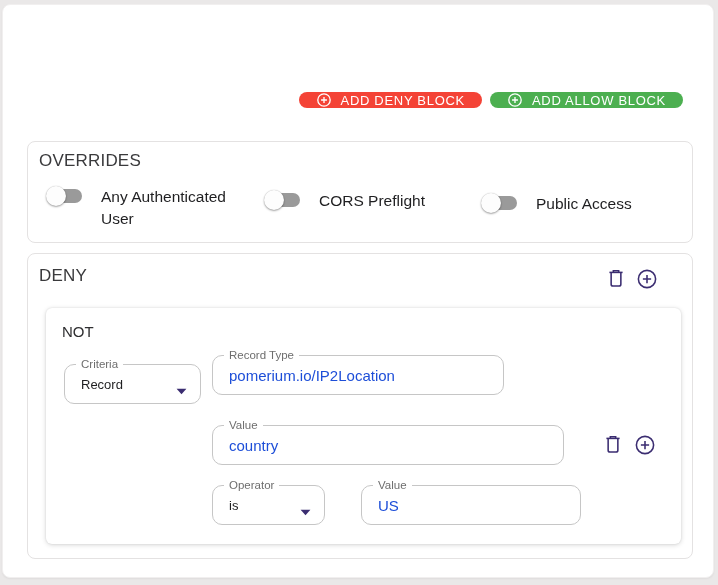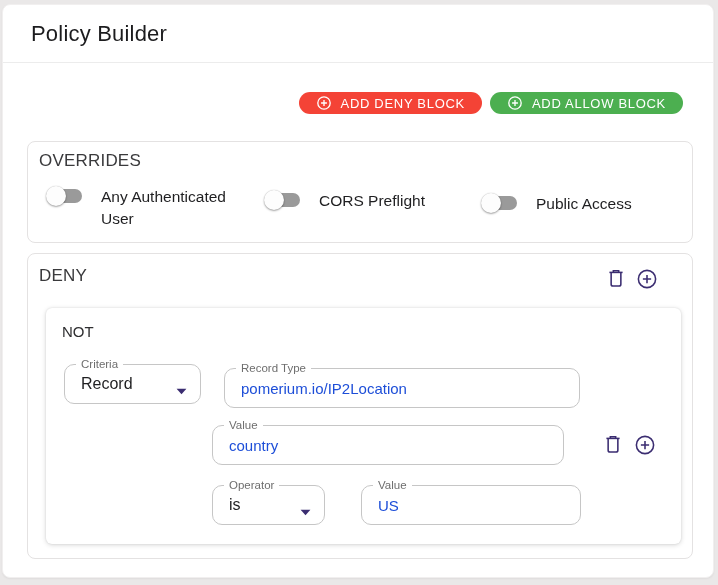--- a/index.html
+++ b/index.html
@@ -25,21 +25,21 @@
     border-bottom: 1px solid #ececec;
   }
   .page-title {
     font-size: 22px; color: #1c1c1e; letter-spacing: 0.2px;
   }
   .toolbar {
     position: absolute; top: 87px; right: 30px;
     display: flex; gap: 8px;
   }
   .btn {
-    height: 22px; border: none; border-radius: 15px;
+    height: 16px; border: none; border-radius: 15px;
     display: inline-flex; align-items: center; gap: 9px;
     padding: 0 17px;
     color: #fff; font-family: "Liberation Sans", sans-serif;
     font-size: 13px; font-weight: 500; letter-spacing: 0.7px;
     cursor: pointer;
   }
   .btn svg { display: block; }
   .card {
     position: absolute;
     border: 1px solid #e4e2e2;
@@ -94,34 +94,31 @@
     position: absolute; left: 0; top: 0; width: 100%; height: 100%;
     border: none; outline: none; background: transparent;
     padding: 0 14px 0 16px;
     font-family: "Liberation Sans", sans-serif;
     font-size: 15px; color: #1d4ed8;
   }
   .oselect { cursor: pointer; }
   .oselect .sel-value {
     position: absolute; left: 16px; top: 0; height: 100%;
     display: flex; align-items: center;
-    font-size: 16px; color: #1f1f21;
+    font-size: 13px; color: #1f1f21;
   }
   .oselect .caret {
     position: absolute; right: 13px; top: 16px;
   }
 </style>
 </head>
 <body>
 
 <div class="page-card">
 
-  <div class="header">
-    <div class="page-title">Policy Builder</div>
-  </div>
 
   <div class="toolbar">
     <button class="btn" style="background:#f44336">
       <span>
         <svg width="16" height="16" viewBox="0 0 24 24" fill="none" stroke="#ffffff" stroke-width="2">
           <circle cx="12" cy="12" r="9.3"></circle>
             <path d="M12 7.6v8.8M7.6 12h8.8"></path>
         </svg>
       </span>
       <span>ADD DENY BLOCK</span>
@@ -192,21 +189,21 @@
       <div class="ofield oselect" style="left:18px; top:56px; width:137px;">
         <span class="flabel">Criteria</span>
         <span class="sel-value">Record</span>
         <span class="caret">
           <svg width="11" height="7" viewBox="0 0 11 7">
               <path d="M0.6 0.8 L5.5 6.2 L10.4 0.8 Z" fill="#3b2d71"></path>
             </svg>
         </span>
       </div>
 
-      <div class="ofield" style="left:166px; top:60px; width:356px;margin-left:12px;">
+      <div class="ofield" style="left:166px; top:47px; width:292px;">
         <span class="flabel">Record Type</span>
         <input type="text" value="pomerium.io/IP2Location" style="">
       </div>
 
       <div class="ofield" style="left:166px; top:117px; width:352px;">
         <span class="flabel">Value</span>
         <input type="text" value="country" style="">
       </div>
 
       <button class="icon-btn" style="left:556px; top:125px;">

